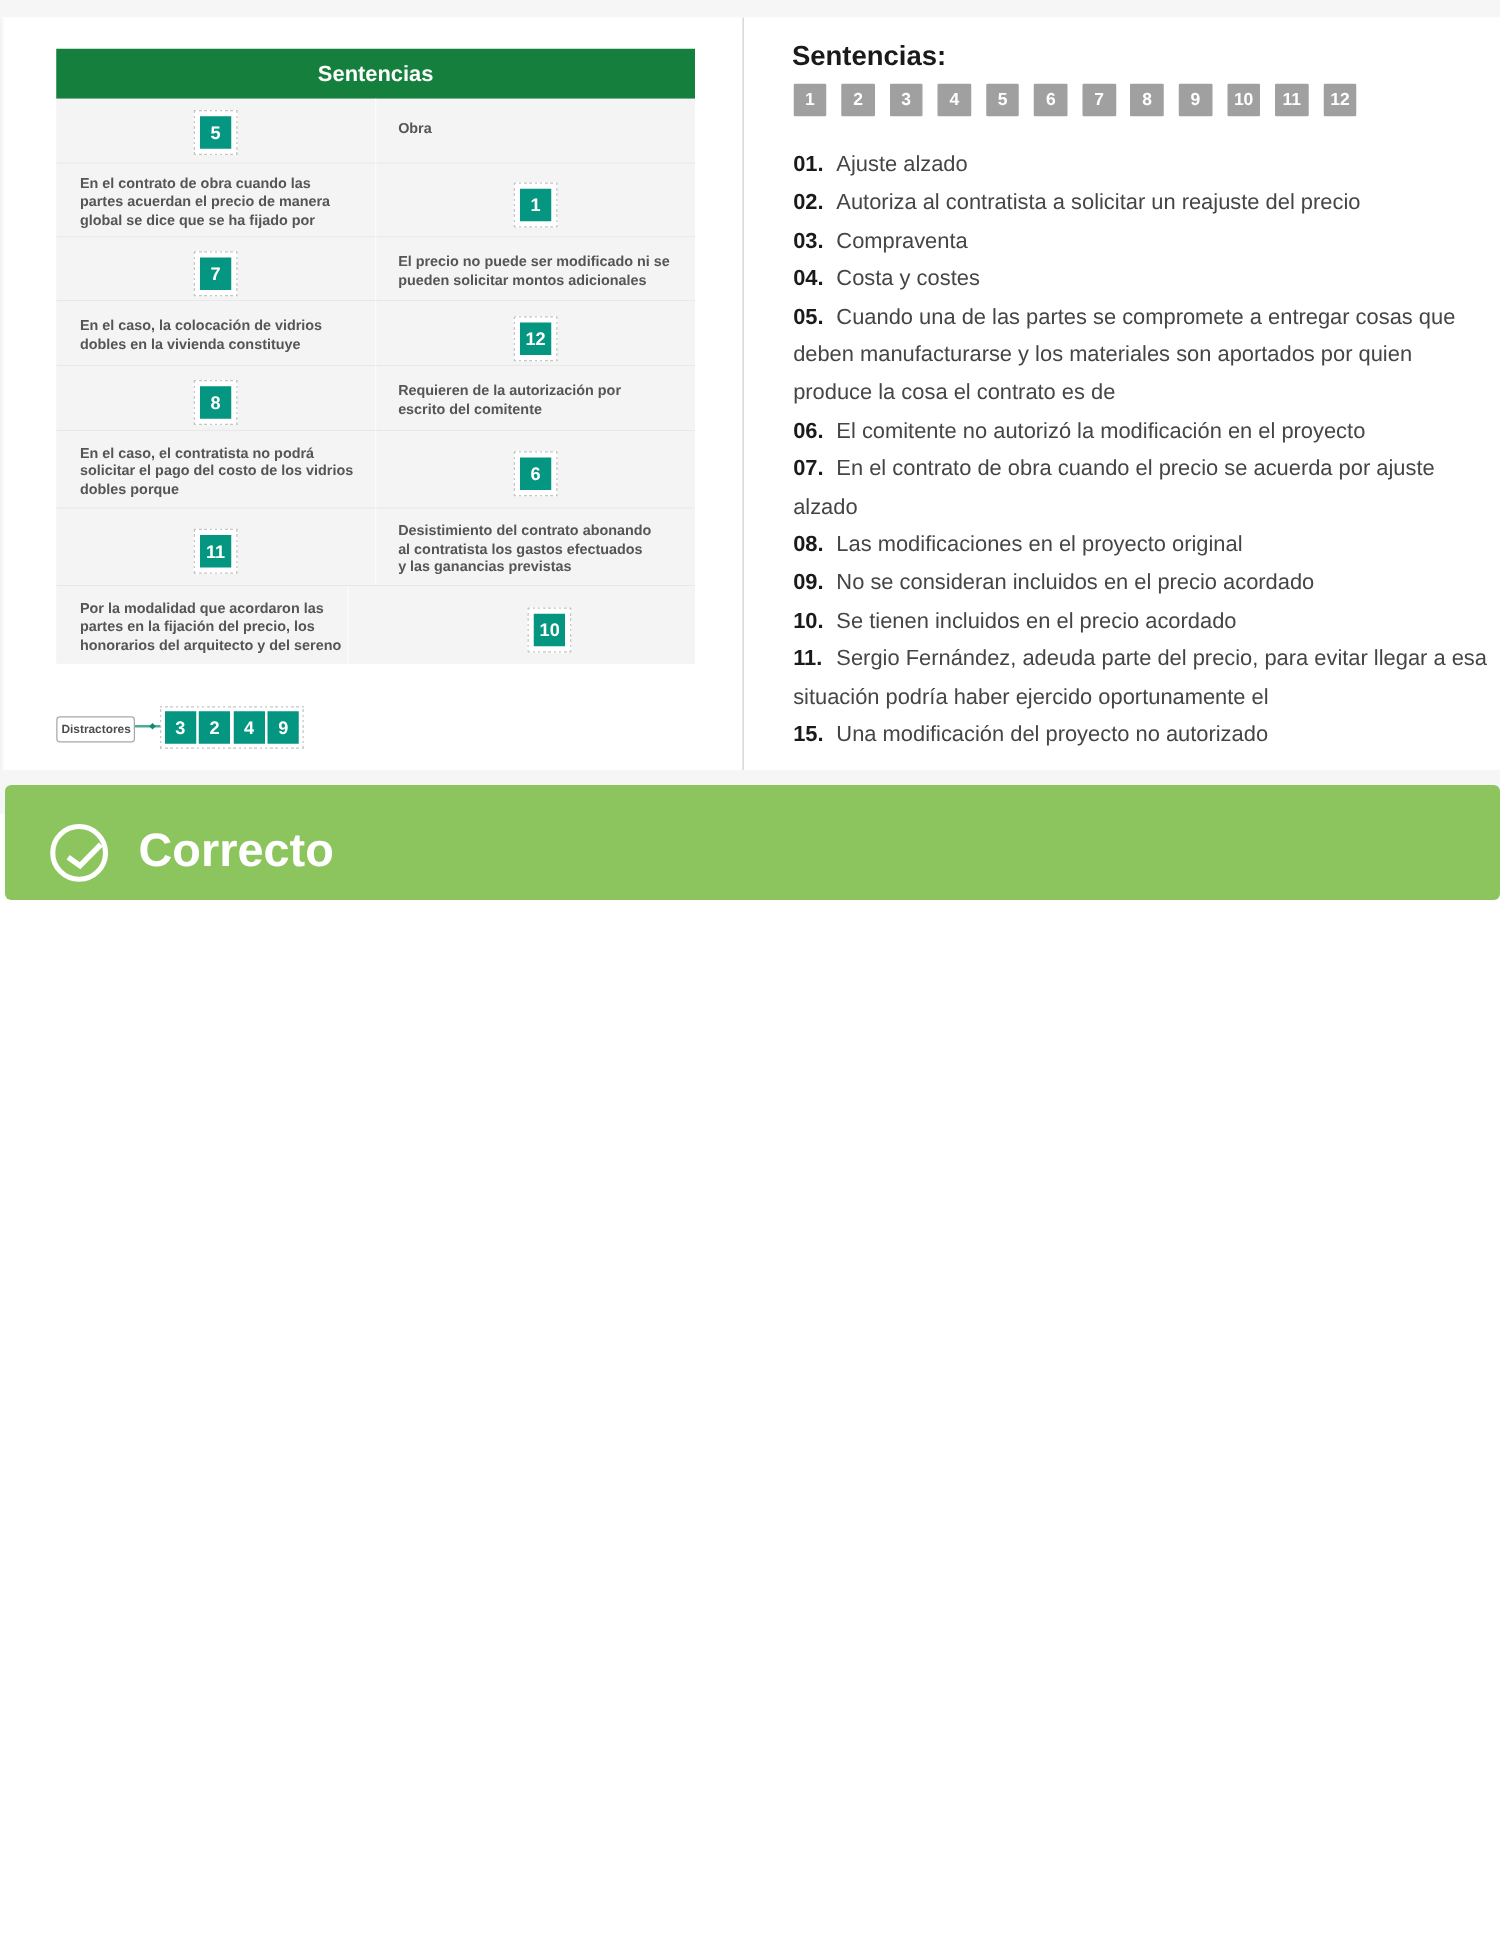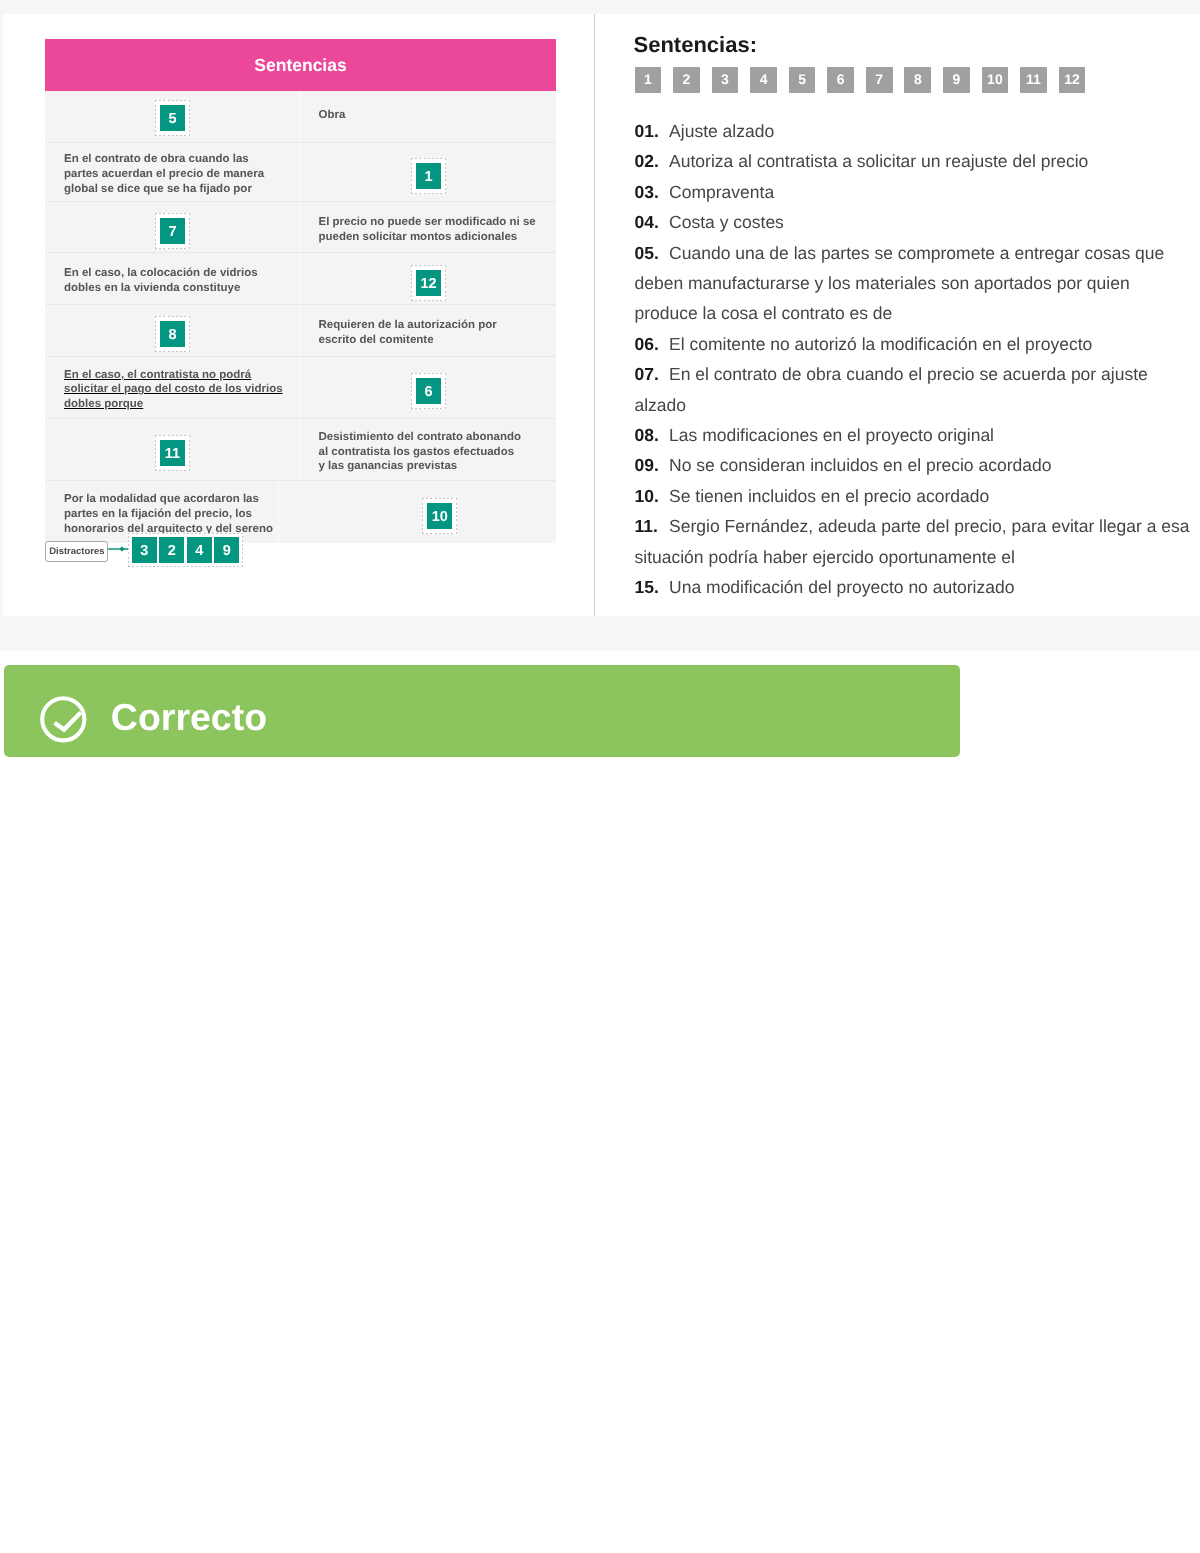--- a/index.html
+++ b/index.html
@@ -10,21 +10,21 @@
   .topstrip{position:absolute;left:0;top:0;width:1200px;height:14px;background:#f6f6f6;}
   
   .card{position:absolute;left:4px;top:14px;width:1196px;height:602px;background:#fff;}
   .leftedge{position:absolute;left:0;top:14px;width:4px;height:602px;background:linear-gradient(90deg,#f2f2f2,#ffffff);}
   .gapstrip{position:absolute;left:0;top:616px;width:1200px;height:35px;background:#f6f6f6;}
 
   .panel-divider{position:absolute;left:590px;top:0;width:1px;height:601.5px;background:#cfcfcf;}
 
   
   .ltable{position:absolute;left:41px;top:25px;width:511px;}
-  .thead{height:52px;background:#ec4899;color:#fff;font-size:17.5px;font-weight:bold;
+  .thead{height:40px;background:#15803d;color:#fff;font-size:17.5px;font-weight:bold;
          display:flex;align-items:center;justify-content:center;line-height:1;padding-top:2px;box-sizing:border-box;}
   .trow{display:flex;border-bottom:1px solid #e8e8e8;background:#f4f4f4;box-sizing:border-box;}
   .trow:last-child{border-bottom:none;gap:45px;}
   .tcell{box-sizing:border-box;display:flex;align-items:center;}
   .tcell.left{width:256px;border-right:1px solid #fbfbfb;}
   .tcell.right{width:255px;}
   .tcell .txt{position:relative;top:2.5px;font-size:11.5px;line-height:14.8px;color:#555555;font-weight:bold;white-space:pre;}
   .tcell.left .txt{padding-left:19px;}
   .tcell.right .txt{padding-left:17.5px;}
   .tcell.center{justify-content:center;}
@@ -37,21 +37,21 @@
               repeating-linear-gradient(0deg,#c5c5c5 0 2px,transparent 2px 4.2px),
               repeating-linear-gradient(0deg,#c5c5c5 0 2px,transparent 2px 4.2px);
             background-size:100% 1px,100% 1px,1px 100%,1px 100%;
             background-position:0 0,0 100%,0 0,100% 0;
             background-repeat:no-repeat;}
   .dropzone.first{top:1.5px;}
   .tile{display:inline-block;width:25px;height:26px;background:#059682;color:#fff;
         font-size:14.5px;font-weight:bold;line-height:28.5px;text-align:center;vertical-align:top;}
 
   
-  .distr{position:absolute;left:41.4px;top:519px;display:flex;align-items:flex-start;}
+  .distr{position:absolute;left:41.4px;top:551px;display:flex;align-items:flex-start;}
   .distr-label{border:1px solid #a8a8a8;border-radius:3px;background:#fff;font-size:9.5px;
                font-weight:bold;color:#4d4d4d;width:63px;height:21px;box-sizing:border-box;
                display:flex;align-items:center;justify-content:center;margin-top:8.1px;}
   .distr-arrow{width:19.3px;height:12px;position:relative;margin-top:9.4px;}
   .distr-tiles{padding:4px;display:flex;gap:2.5px;line-height:0;background:#fff;
             background-image:
               repeating-linear-gradient(90deg,#c5c5c5 0 2px,transparent 2px 4.2px),
               repeating-linear-gradient(90deg,#c5c5c5 0 2px,transparent 2px 4.2px),
               repeating-linear-gradient(0deg,#c5c5c5 0 2px,transparent 2px 4.2px),
               repeating-linear-gradient(0deg,#c5c5c5 0 2px,transparent 2px 4.2px);
@@ -63,21 +63,21 @@
   .rpanel{position:absolute;left:630.5px;top:0;width:558px;}
   .rtitle{font-size:22px;font-weight:bold;color:#1a1a1a;position:absolute;top:23.5px;left:-1px;line-height:14px;}
   .chips{display:flex;gap:11.88px;position:absolute;top:53px;left:0;}
   .chip{width:26.7px;height:26px;background:#a0a0a0;color:#fff;font-size:14px;font-weight:bold;
         display:flex;align-items:center;justify-content:center;border-radius:1px;line-height:1;padding-bottom:2px;box-sizing:border-box;}
   .rlist{position:absolute;top:101.9px;left:0;width:558px;}
   .ritem{font-size:17.5px;line-height:30.4px;color:#454545;}
   .ritem b{font-weight:bold;color:#1a1a1a;display:inline-block;width:34.6px;}
 
   
-  .feedback{position:absolute;left:4px;top:665px;width:956px;height:91.5px;background:#8cc55e;
+  .feedback{position:absolute;left:4px;top:628px;width:1196px;height:91.5px;background:#8cc55e;
             border-radius:5px;}
   .fb-icon{position:absolute;left:36px;top:31px;width:47px;height:47px;}
   .fb-label{position:absolute;left:106.8px;top:31px;color:#fff;font-size:37.5px;font-weight:bold;line-height:42px;}
 </style>
 </head>
 <body>
 
 <div class="page">
   <div class="topstrip"></div>
   <div class="leftedge"></div>
@@ -126,21 +126,21 @@
           </div>
           <div class="trow" style="height: 51.6px;">
             <div class="tcell left center">
               <span class="dropzone"><span class="tile">8</span></span>
             </div>
             <div class="tcell right">
               <span class="txt">Requieren de la autorización por
 escrito del comitente</span>
             </div>
           </div>
-          <div class="trow" style="height: 61.9px; text-decoration: underline;">
+          <div class="trow" style="height: 61.9px;">
             <div class="tcell left">
               <span class="txt">En el caso, el contratista no podrá
 solicitar el pago del costo de los vidrios
 dobles porque</span>
             </div>
             <div class="tcell right center">
               <span class="dropzone"><span class="tile">6</span></span>
             </div>
           </div>
           <div class="trow" style="height: 62.5px;">

